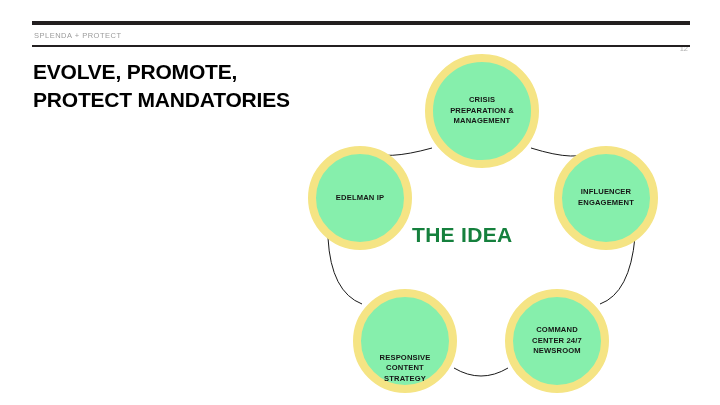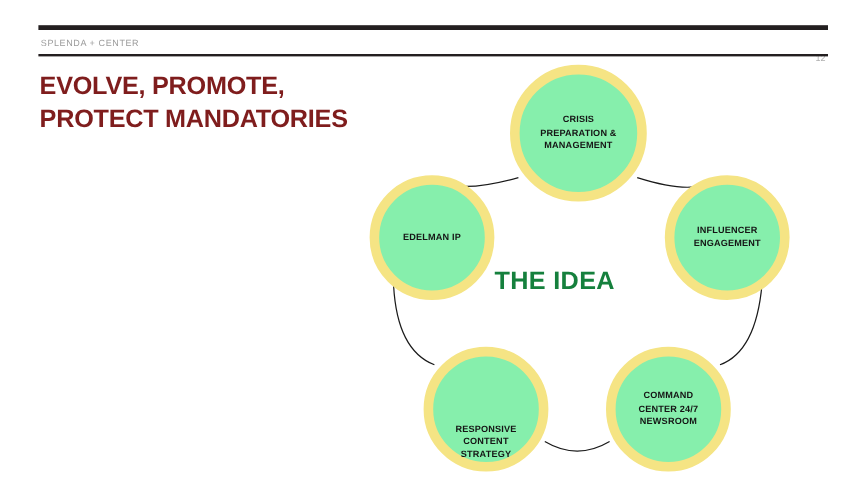--- a/index.html
+++ b/index.html
@@ -54,21 +54,21 @@
   }
 
   
   #slide-title {
     position: absolute;
     left: 33px;
     top: 58px;
     font-size: 21px;
     font-weight: bold;
     line-height: 1.32;
-    color: #7f1d1d;
+    color: #000000;
     letter-spacing: -0.2px;
     white-space: pre-line;
   }
 
   
   #diagram {
     position: absolute;
     left: 290px;
     top: 48px;
     width: 400px;
@@ -107,21 +107,21 @@
     letter-spacing: 0.3px;
     white-space: nowrap;
   }
 </style>
 </head>
 <body>
 
 <div id="slide">
 
   <div id="header-rule-top"></div>
-  <div id="header-label">SPLENDA + CENTER</div>
+  <div id="header-label">SPLENDA + PROTECT</div>
   <div id="header-pagenum">12</div>
   <div id="header-rule-bottom"></div>
 
   <div id="slide-title">EVOLVE, PROMOTE,
 PROTECT MANDATORIES</div>
 
   <div id="diagram">
     <svg id="arc-svg" viewBox="0 0 400 357">
         <path d="M 241 100 Q 289 115 303 102" fill="none" stroke="#1a1a1a" stroke-width="1"></path>
         <path d="M 345 189 Q 340 245 310 256" fill="none" stroke="#1a1a1a" stroke-width="1"></path>

